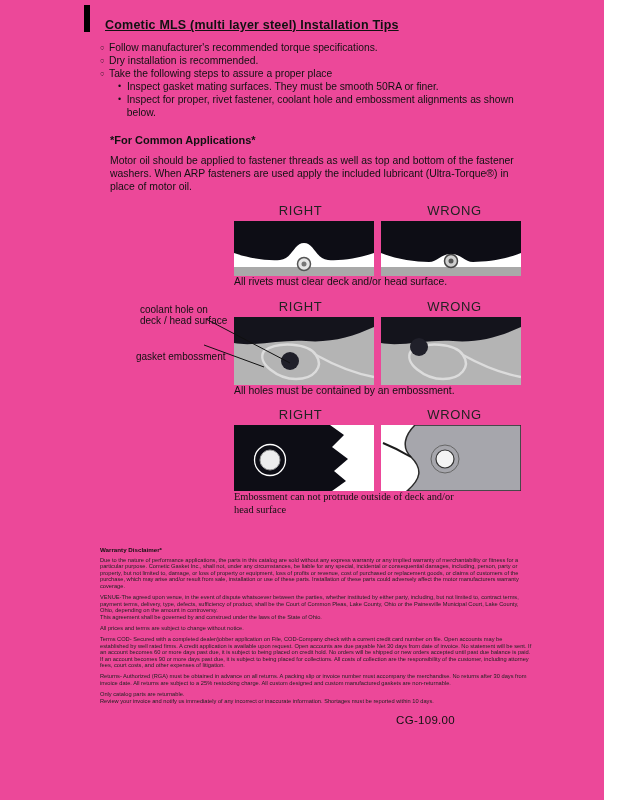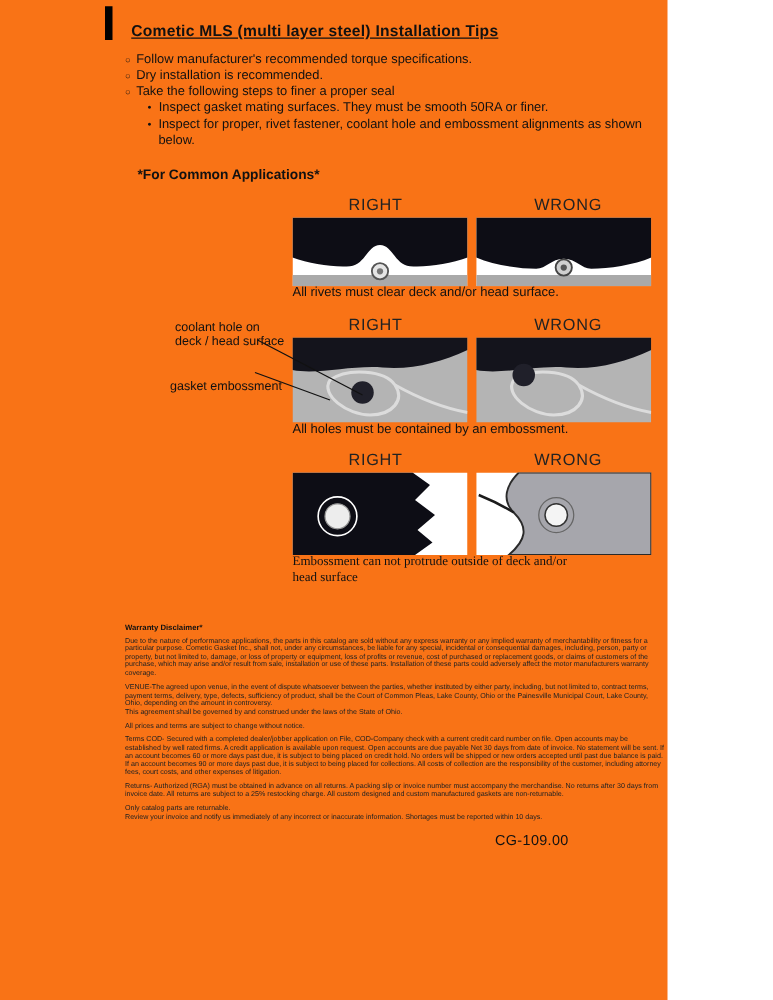--- a/index.html
+++ b/index.html
@@ -1,18 +1,18 @@
 <!DOCTYPE html>
 <html><head>
 <meta charset="utf-8">
 <style>
   * { margin:0; padding:0; box-sizing:border-box; }
   html,body { background:#ffffff; }
   .page {
-    position:relative; width:534px; height:800px; background:#f97316;
+    position:relative; width:604px; height:800px; background:#ec4899;
     overflow:hidden; color:#111;
     font-family:"Liberation Sans","DejaVu Sans",sans-serif;
     padding-left:46px;
   }
   .crop-mark { position:absolute; left:84px; top:5px; width:6px; height:27px; background:#000; }
   .content { position:absolute; left:100px; top:12px; width:432px; }
 
   .title { font-size:12.5px; font-weight:bold; text-decoration:underline; margin:6px 0 9px 5px; letter-spacing:0.2px; }
 
   .bullet-row { display:flex; font-size:10.3px; line-height:13px; }
@@ -57,33 +57,34 @@
       <div class="bullet-row">
         <span class="bullet-marker">○</span>
         <span>Follow manufacturer's recommended torque specifications.</span>
       </div>
       <div class="bullet-row">
         <span class="bullet-marker">○</span>
         <span>Dry installation is recommended.</span>
       </div>
       <div class="bullet-row">
         <span class="bullet-marker">○</span>
-        <span>Take the following steps to finer a proper seal</span>
+        <span>Take the following steps to assure a proper place</span>
       </div>
       <div class="bullet-row sub">
         <span class="bullet-marker">•</span>
         <span>Inspect gasket mating surfaces.  They must be smooth 50RA or finer.</span>
       </div>
       <div class="bullet-row sub">
         <span class="bullet-marker">•</span>
         <span>Inspect for proper, rivet fastener, coolant hole and embossment alignments as shown below.</span>
       </div>
     </div>
 
     <div class="section-head">*For Common Applications*</div>
+    <div class="para">Motor oil should be applied to fastener threads as well as top and bottom of the fastener washers. When ARP fasteners are used apply the included lubricant (Ultra-Torque®) in place of motor oil.</div>
 
     <div class="diag-row">
       <div class="diag-labels">
         <div class="diag-label">RIGHT</div>
         <div class="diag-label">WRONG</div>
       </div>
       <div class="diag-panels">
         <svg width="140" height="55" viewBox="0 0 140 55">
           <rect x="0" y="0" width="140" height="55" fill="#ffffff"></rect>
           <rect x="0" y="46" width="140" height="9" fill="#a9a9a9"></rect>

